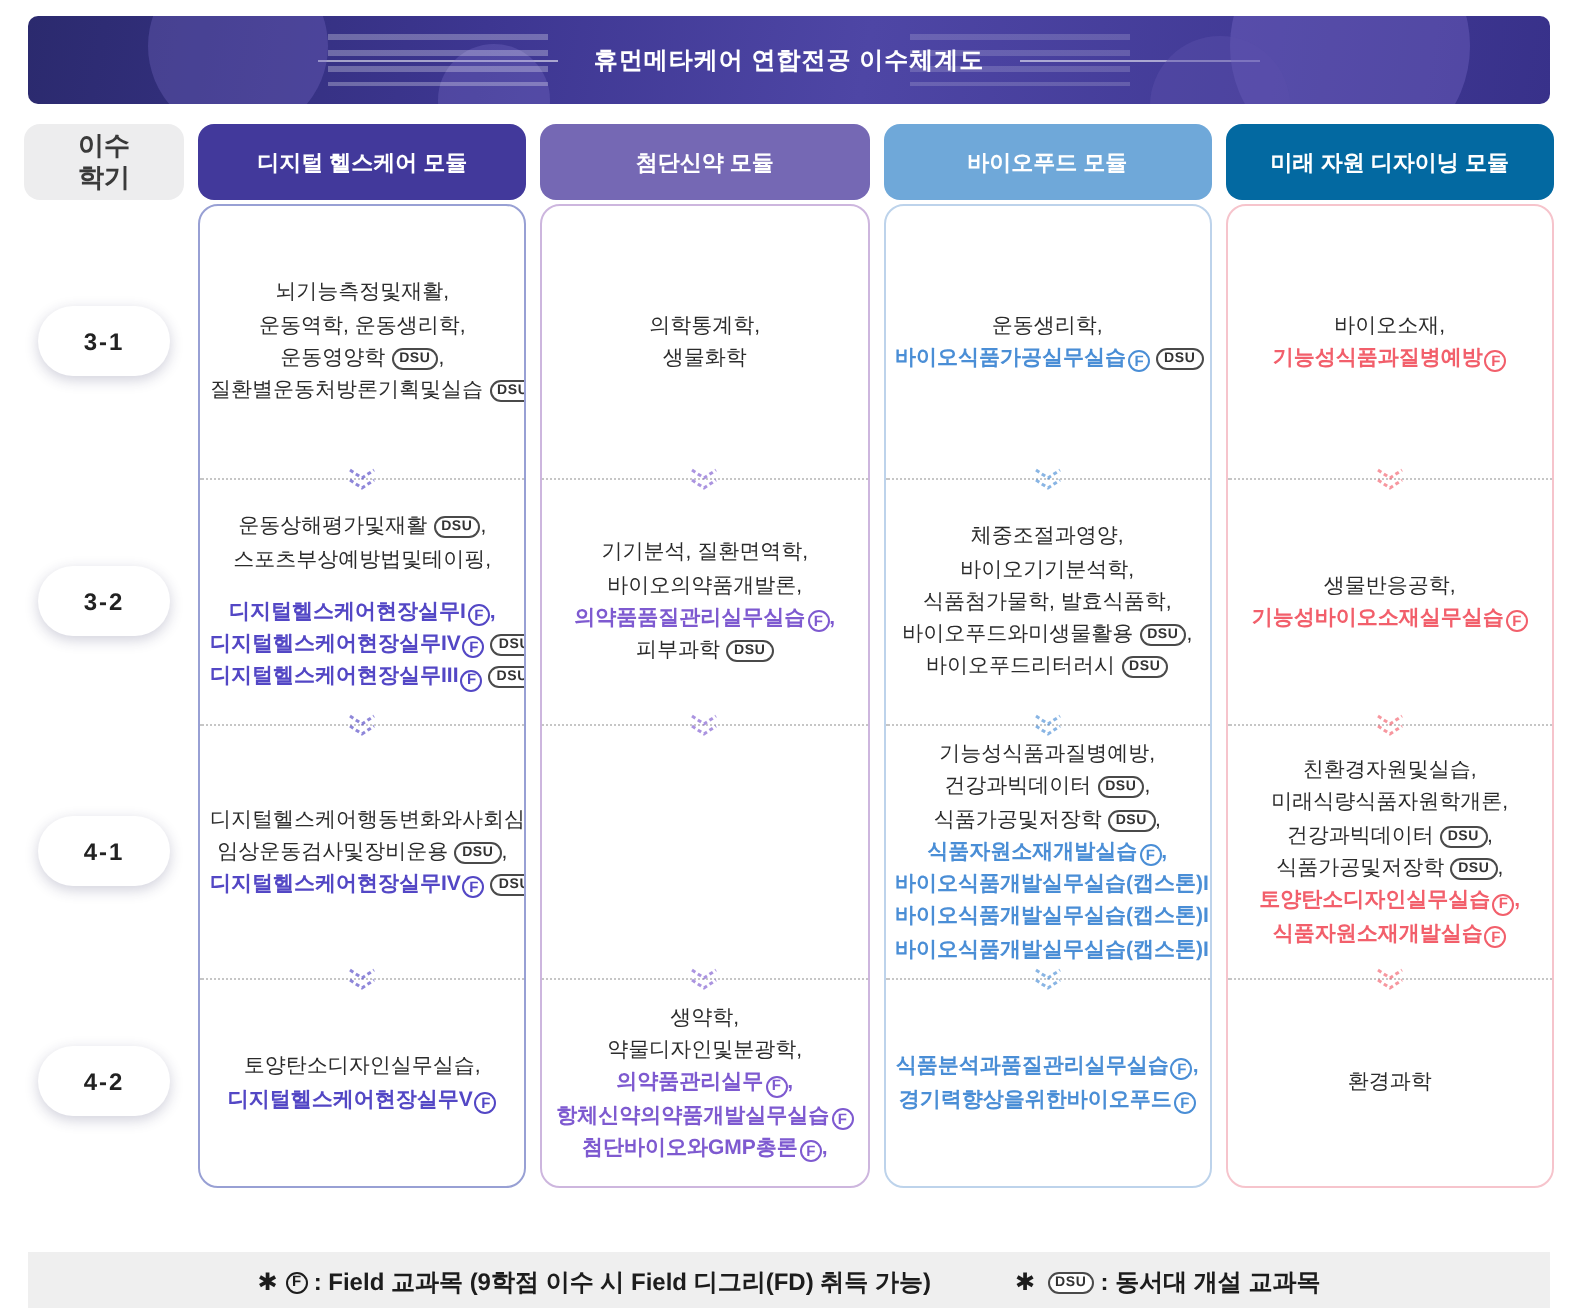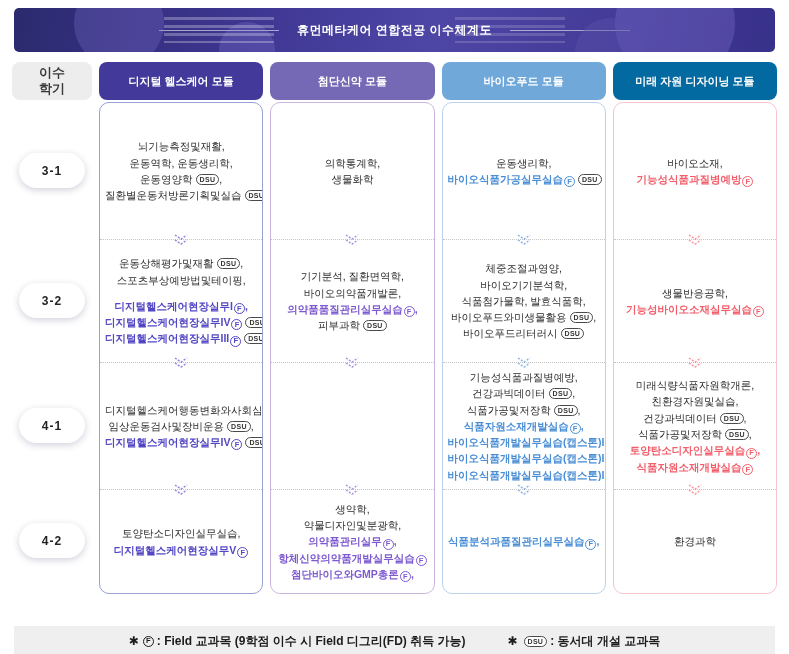--- a/index.html
+++ b/index.html
@@ -224,20 +224,21 @@
               <div class="line accent" style="color: rgb(74, 142, 214);"><span>바이오식품개발실무실습(캡스톤)III</span></div>
             </div>
             <svg class="chev" width="16" height="12" viewBox="0 0 16 12">
               <path d="M2 1 L8 5 L14 1" fill="none" stroke="#4a8ed6" stroke-width="1.5" stroke-dasharray="2 1.5" opacity="0.65"></path>
               <path d="M2 6 L8 10 L14 6" fill="none" stroke="#4a8ed6" stroke-width="1.5" stroke-dasharray="2 1.5" opacity="0.65"></path>
             </svg>
           </div>
           <div class="cell r3">
             <div class="cell-text">
               <div class="line accent" style="color: rgb(74, 142, 214);"><span>식품분석과품질관리실무실습</span><span class="fcircle">F</span><span>,</span></div>
+              <div class="line accent" style="color: rgb(74, 142, 214);"><span>경기력향상을위한바이오푸드</span><span class="fcircle">F</span></div>
             </div>
           </div>
         </div>
       </div>
       <div class="module-col">
         <div class="module-header" style="background: #0369a1;">미래 자원 디자이닝 모듈</div>
         <div class="module-body" style="border-color: rgb(246, 196, 204);">
           <div class="cell r0">
             <div class="cell-text">
               <div class="line"><span>바이오소재,</span></div>
@@ -253,22 +254,22 @@
               <div class="line"><span>생물반응공학,</span></div>
               <div class="line accent" style="color: rgb(242, 95, 107);"><span>기능성바이오소재실무실습</span><span class="fcircle">F</span></div>
             </div>
             <svg class="chev" width="16" height="12" viewBox="0 0 16 12">
               <path d="M2 1 L8 5 L14 1" fill="none" stroke="#f25f6b" stroke-width="1.5" stroke-dasharray="2 1.5" opacity="0.65"></path>
               <path d="M2 6 L8 10 L14 6" fill="none" stroke="#f25f6b" stroke-width="1.5" stroke-dasharray="2 1.5" opacity="0.65"></path>
             </svg>
           </div>
           <div class="cell r2">
             <div class="cell-text">
+              <div class="line"><span>친환경자원및실습,</span></div>
               <div class="line"><span>미래식량식품자원학개론,</span></div>
-              <div class="line"><span>친환경자원및실습,</span></div>
               <div class="line"><span>건강과빅데이터</span><span class="dsu-badge">DSU</span><span>,</span></div>
               <div class="line"><span>식품가공및저장학</span><span class="dsu-badge">DSU</span><span>,</span></div>
               <div class="line accent" style="color: rgb(242, 95, 107);"><span>토양탄소디자인실무실습</span><span class="fcircle">F</span><span>,</span></div>
               <div class="line accent" style="color: rgb(242, 95, 107);"><span>식품자원소재개발실습</span><span class="fcircle">F</span></div>
             </div>
             <svg class="chev" width="16" height="12" viewBox="0 0 16 12">
               <path d="M2 1 L8 5 L14 1" fill="none" stroke="#f25f6b" stroke-width="1.5" stroke-dasharray="2 1.5" opacity="0.65"></path>
               <path d="M2 6 L8 10 L14 6" fill="none" stroke="#f25f6b" stroke-width="1.5" stroke-dasharray="2 1.5" opacity="0.65"></path>
             </svg>
           </div>

